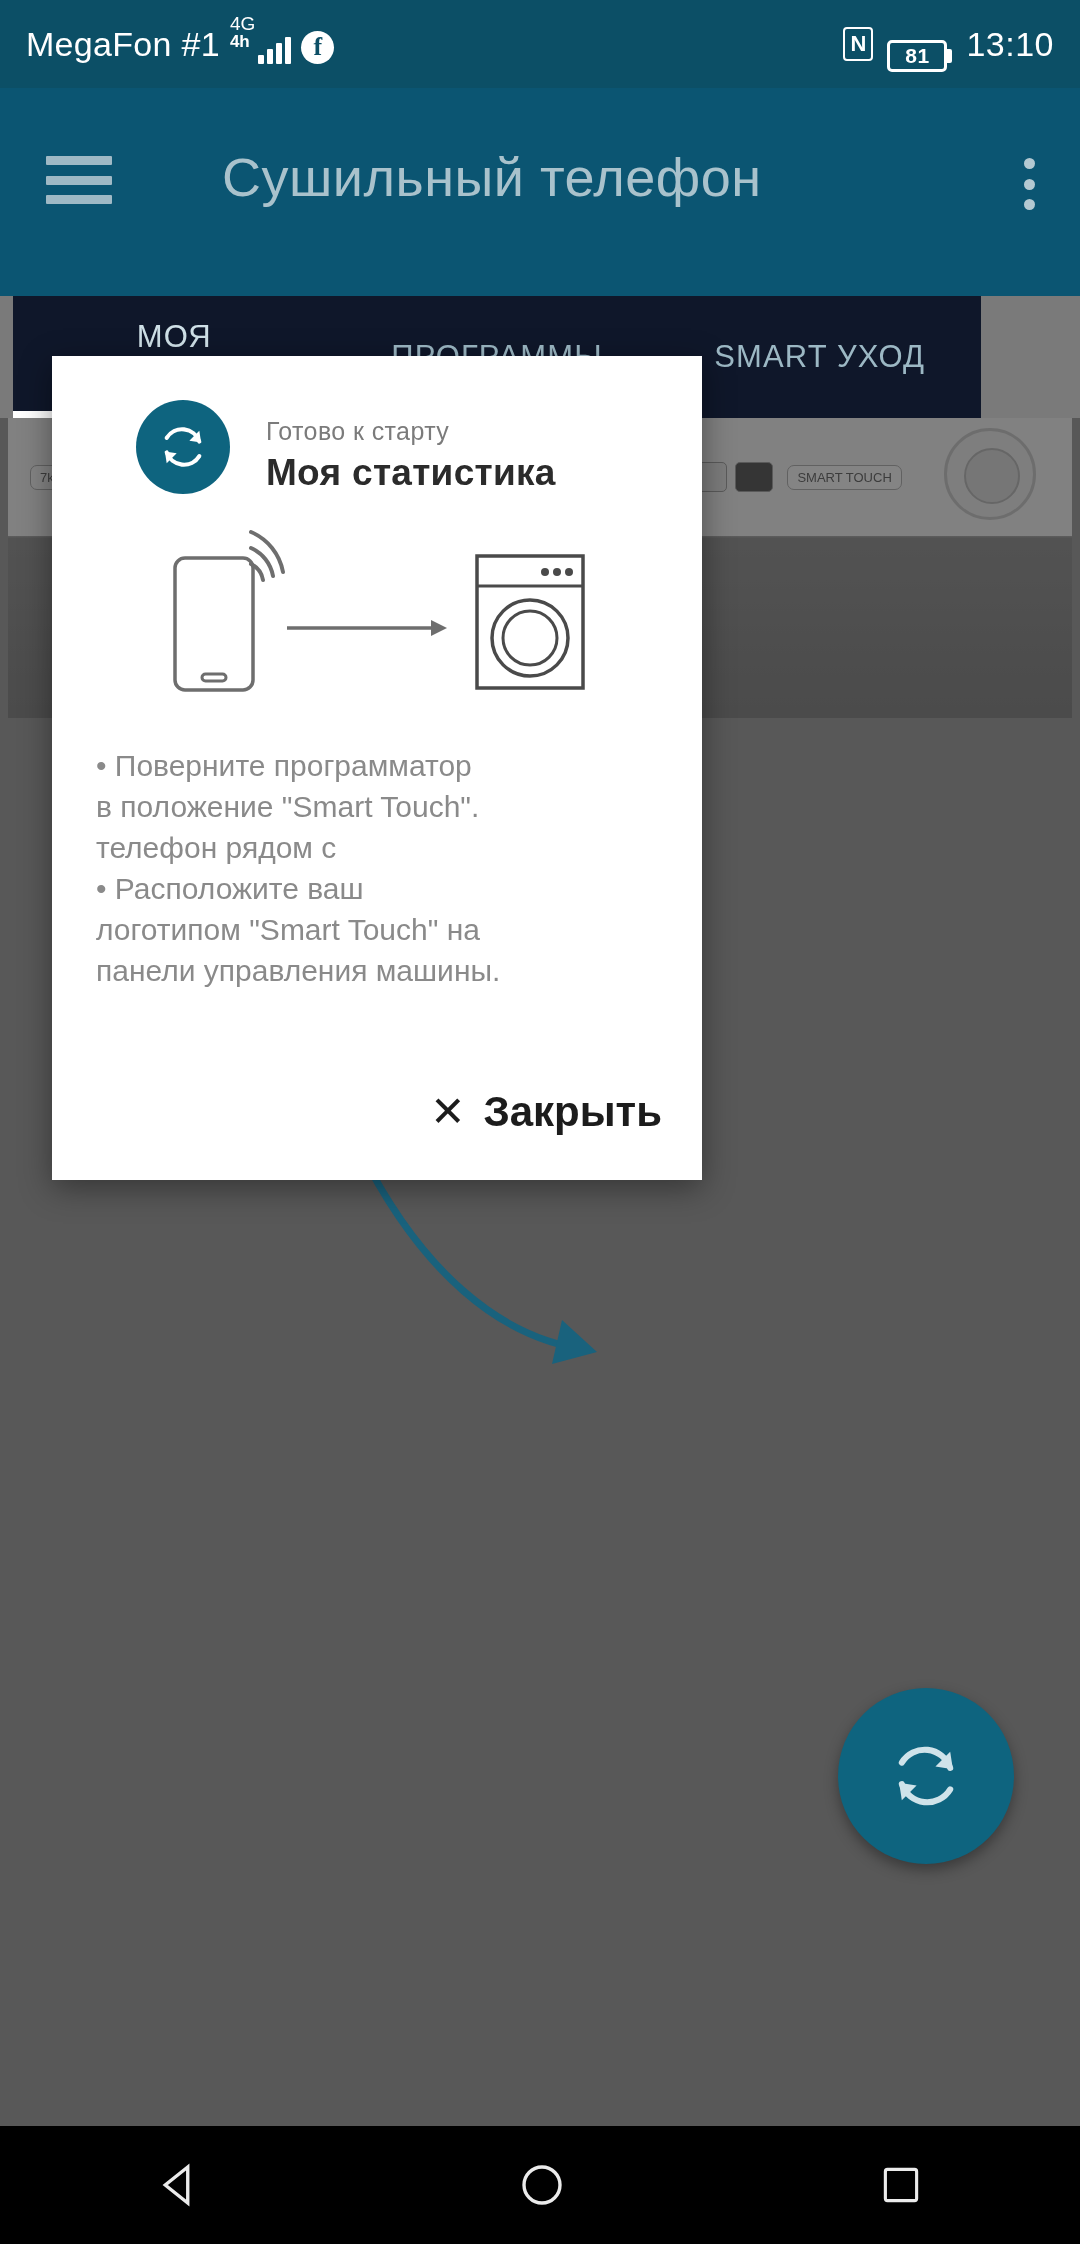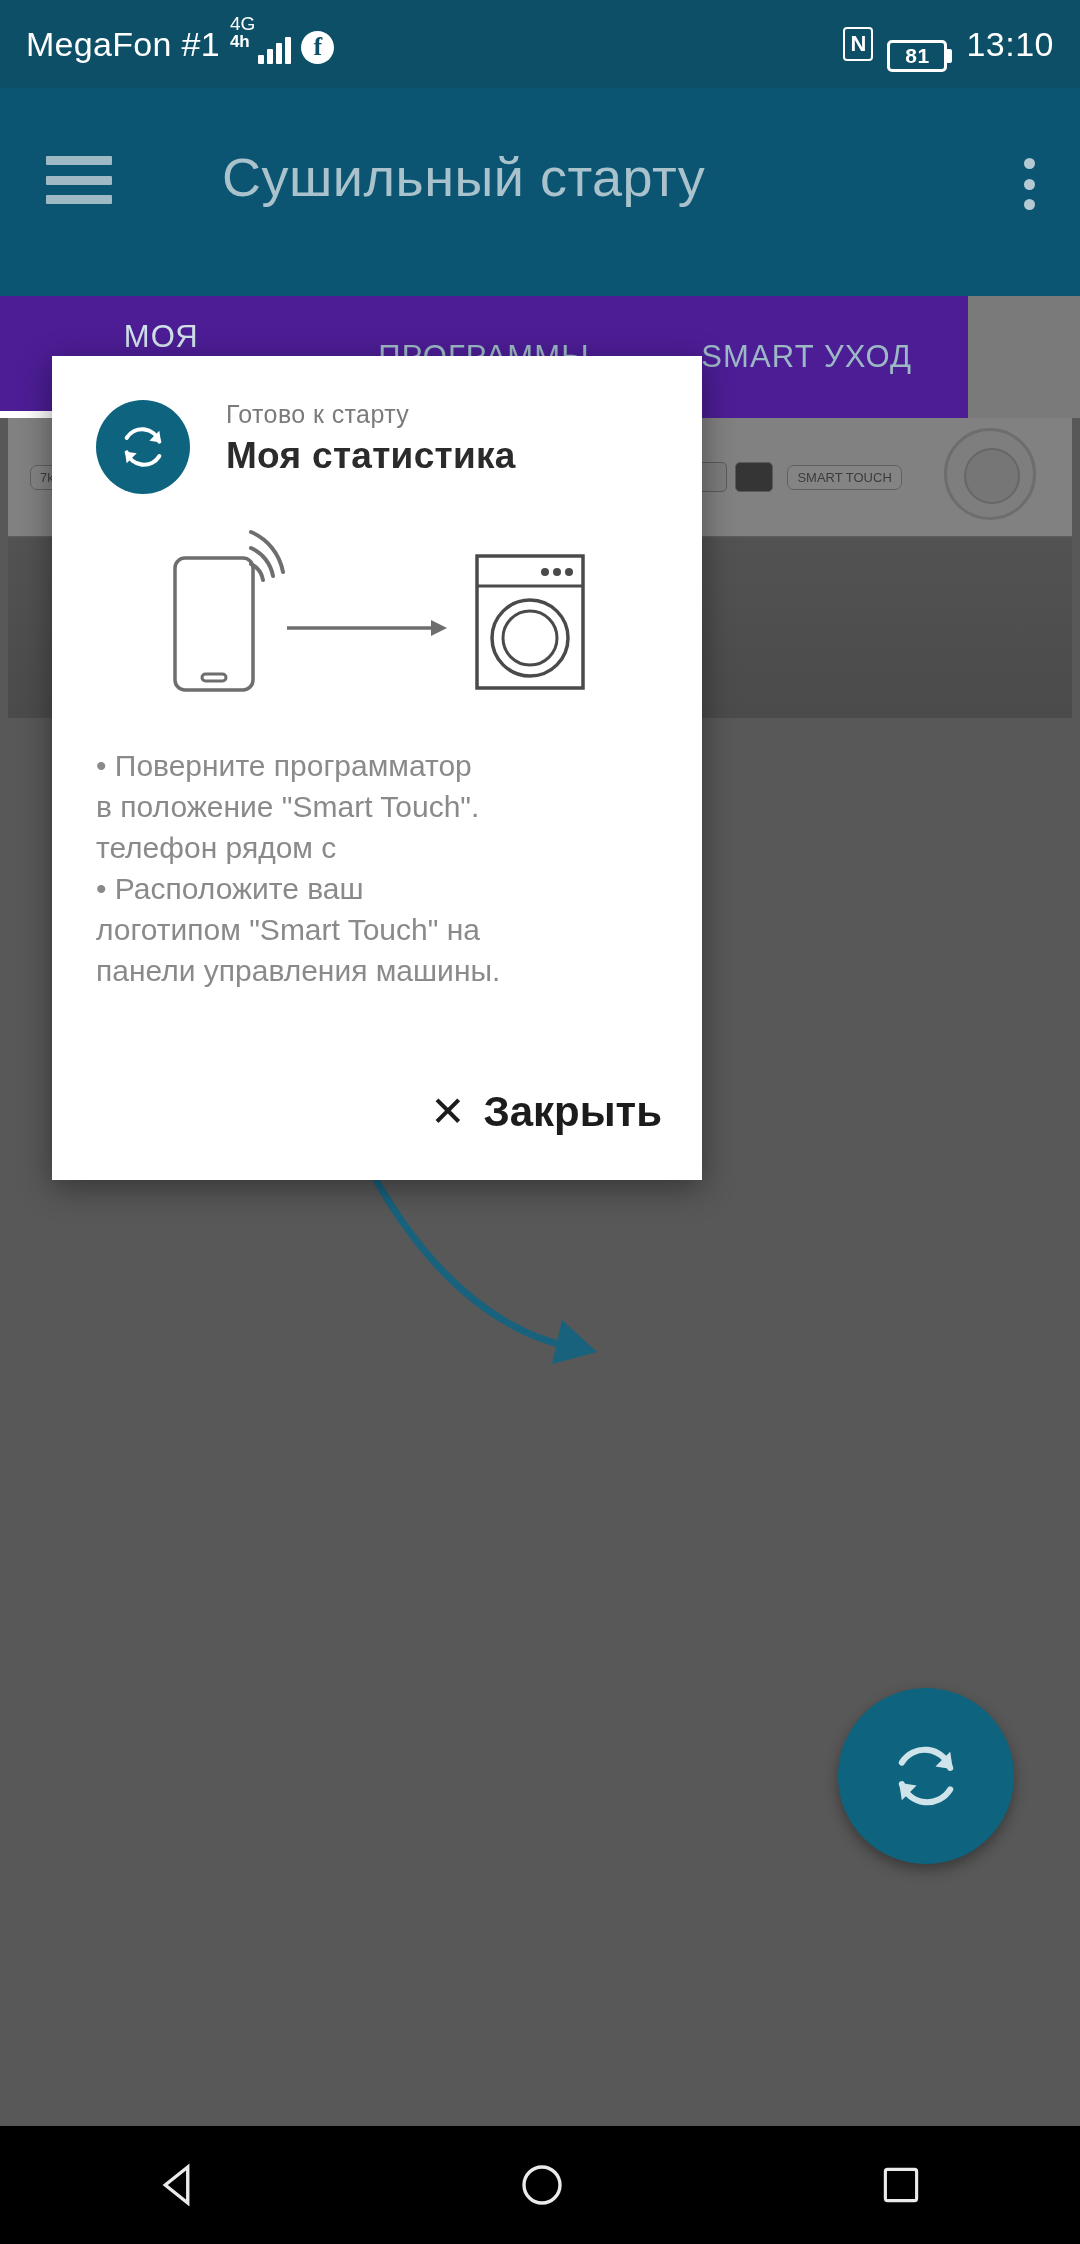--- a/index.html
+++ b/index.html
@@ -88,23 +88,23 @@
   .kebab {
     position: absolute; right: 44px; top: 70px;
     width: 12px; height: 52px;
     display: flex; flex-direction: column; justify-content: space-between;
   }
   .kebab i { display:block; width: 11px; height: 11px; border-radius: 50%; background: #b4c9d2; }
 
   
   .tabs {
     position: absolute;
-    top: 296px; left: 0;
+    top: 296px; left: 13px;
     width: 968px; height: 122px;
-    background: #4c1d95;
+    background: #0f172a;
     display: flex;
   }
   .tab {
     flex: 1;
     display: flex; align-items: center; justify-content: center;
     text-align: center;
     color: #9cb8c4;
     font-size: 31px;
     letter-spacing: 1.1px;
     line-height: 1.25;
@@ -180,22 +180,23 @@
 
   
   .dialog {
     position: absolute;
     left: 52px; top: 356px;
     width: 650px; height: 824px;
     background: #ffffff;
     box-shadow: 0 8px 30px rgba(0,0,0,0.4);
   }
   .dlg-head {
-    display: flex; align-items: flex-start;
+    display: flex; align-items: flex-end;
     padding: 44px 0 0 44px;
+    margin-left: 40px;
   }
   .dlg-badge {
     width: 94px; height: 94px; border-radius: 50%;
     background: #0e647f;
     display: flex; align-items: center; justify-content: center;
     flex: none;
   }
   .dlg-titles { margin-left: 36px; }
   .dlg-sub {
     font-size: 25px; color: #7b7b7b; font-weight: 300; letter-spacing: .4px;
@@ -269,21 +270,21 @@
       <div class="sb-clock">13:10</div>
     </div>
   </div>
 
   <div class="appbar">
     <div class="hamburger">
       <span></span>
         <span></span>
         <span></span>
     </div>
-    <div class="app-title">Сушильный старту</div>
+    <div class="app-title">Сушильный телефон</div>
     <div class="kebab">
         <i></i>
         <i></i>
         <i></i>
       </div>
   </div>
 
   <div class="tabs">
     <div class="tab active">
       <div>

